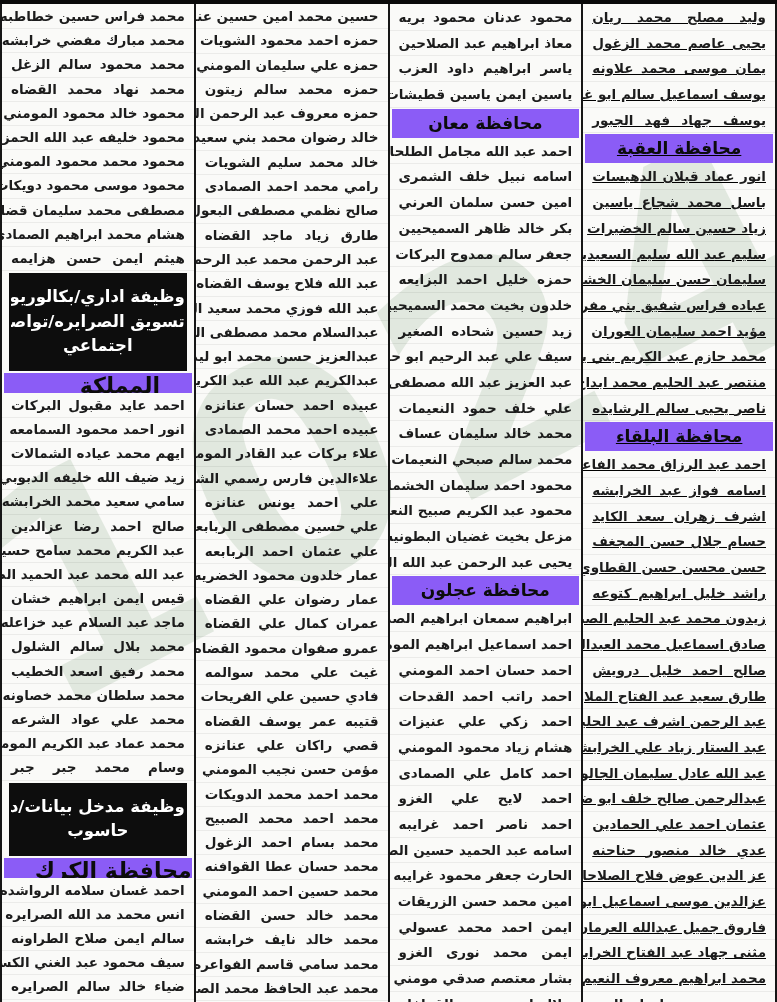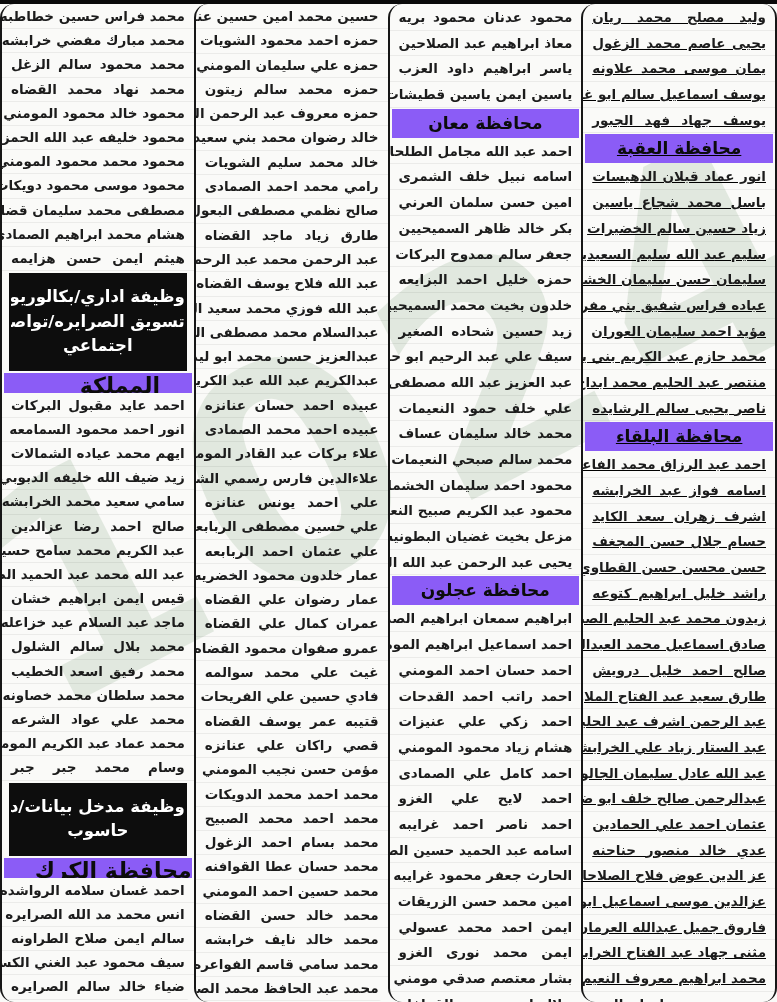--- a/index.html
+++ b/index.html
@@ -26,21 +26,20 @@
   #columns{
     position:relative;z-index:1;
     display:flex;height:100%;
   }
   .col{
     flex:1;min-width:0;height:100%;
     border-left:2px solid #161616;
     box-sizing:border-box;
     padding:1px 0;
     overflow:hidden;
-    border-radius:14px;
   }
   .col:first-child{border-right:2px solid #161616;text-decoration:underline;}
   .row{
     padding:0 9px;
     font-size:13.5px;font-weight:600;color:#1c1c1c;
     text-align:justify;text-align-last:justify;
     white-space:nowrap;overflow:hidden;
     border-bottom:1px solid rgba(0,0,0,0.06);
   }
   .c0 .row,.c1 .row{height:24.7px;line-height:24.7px;}

